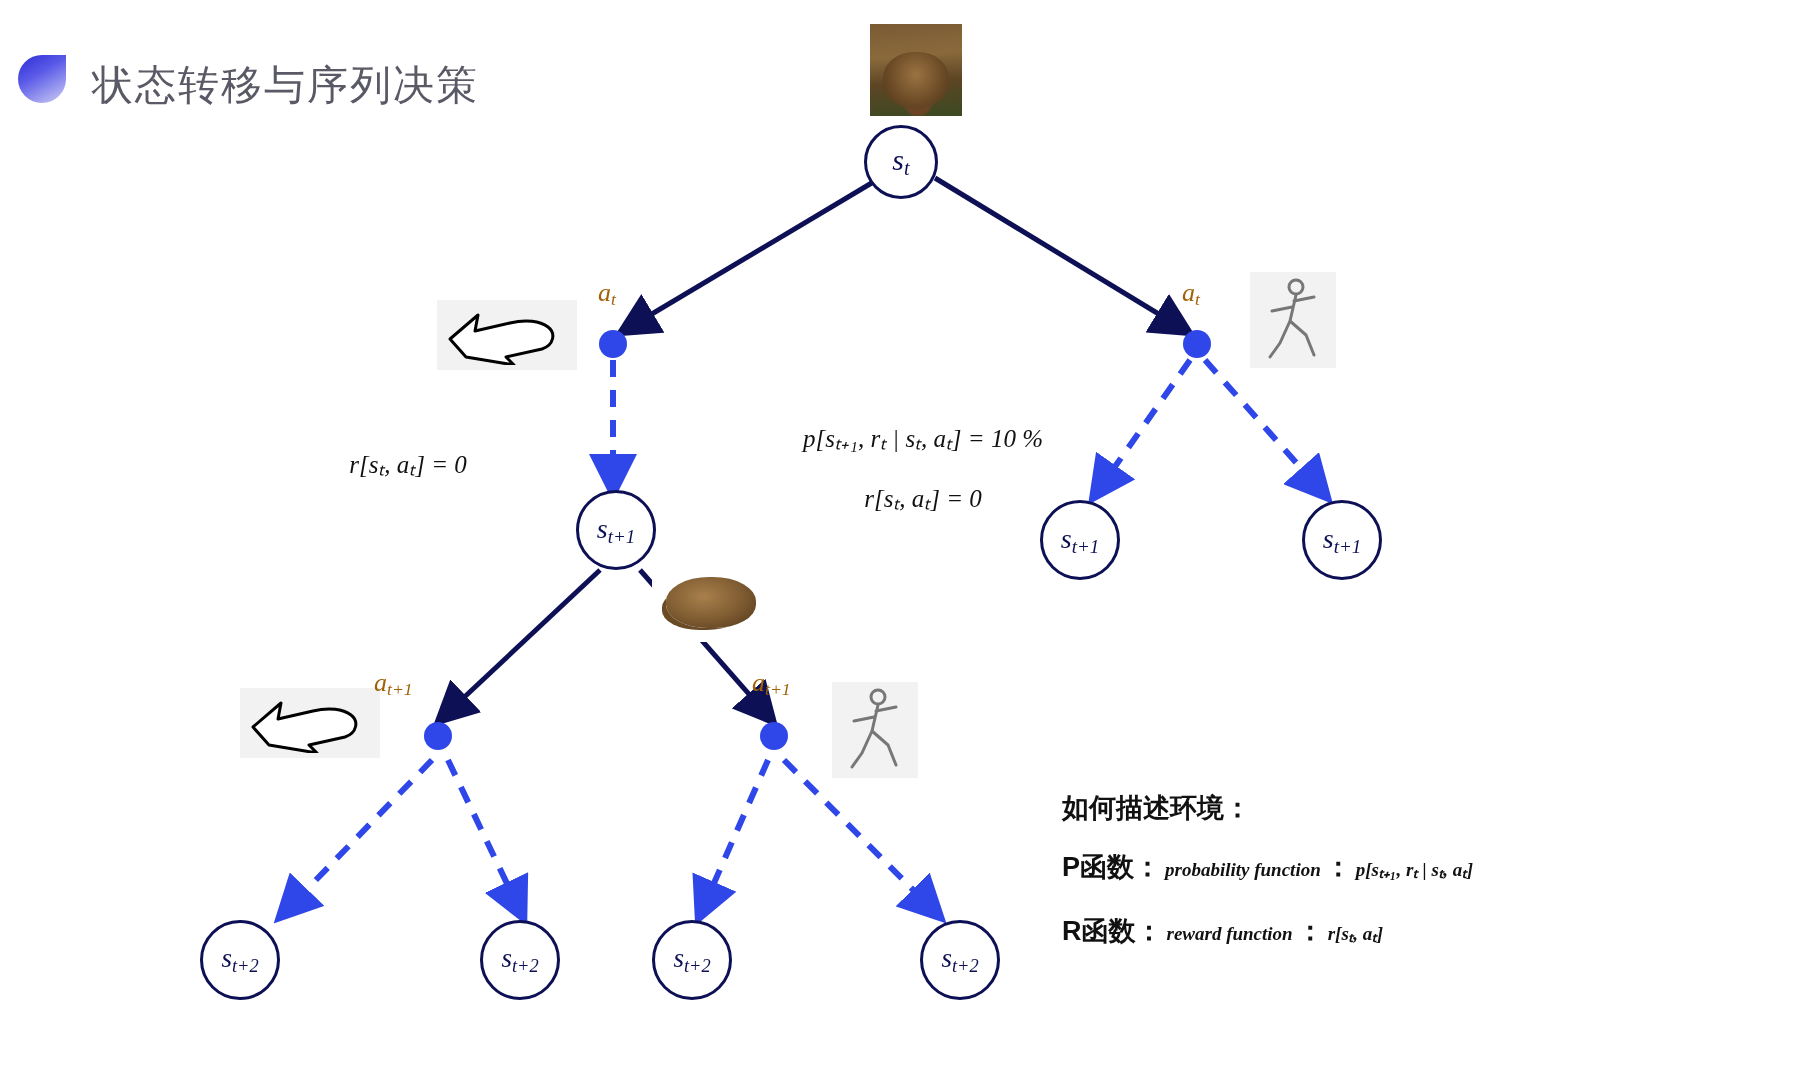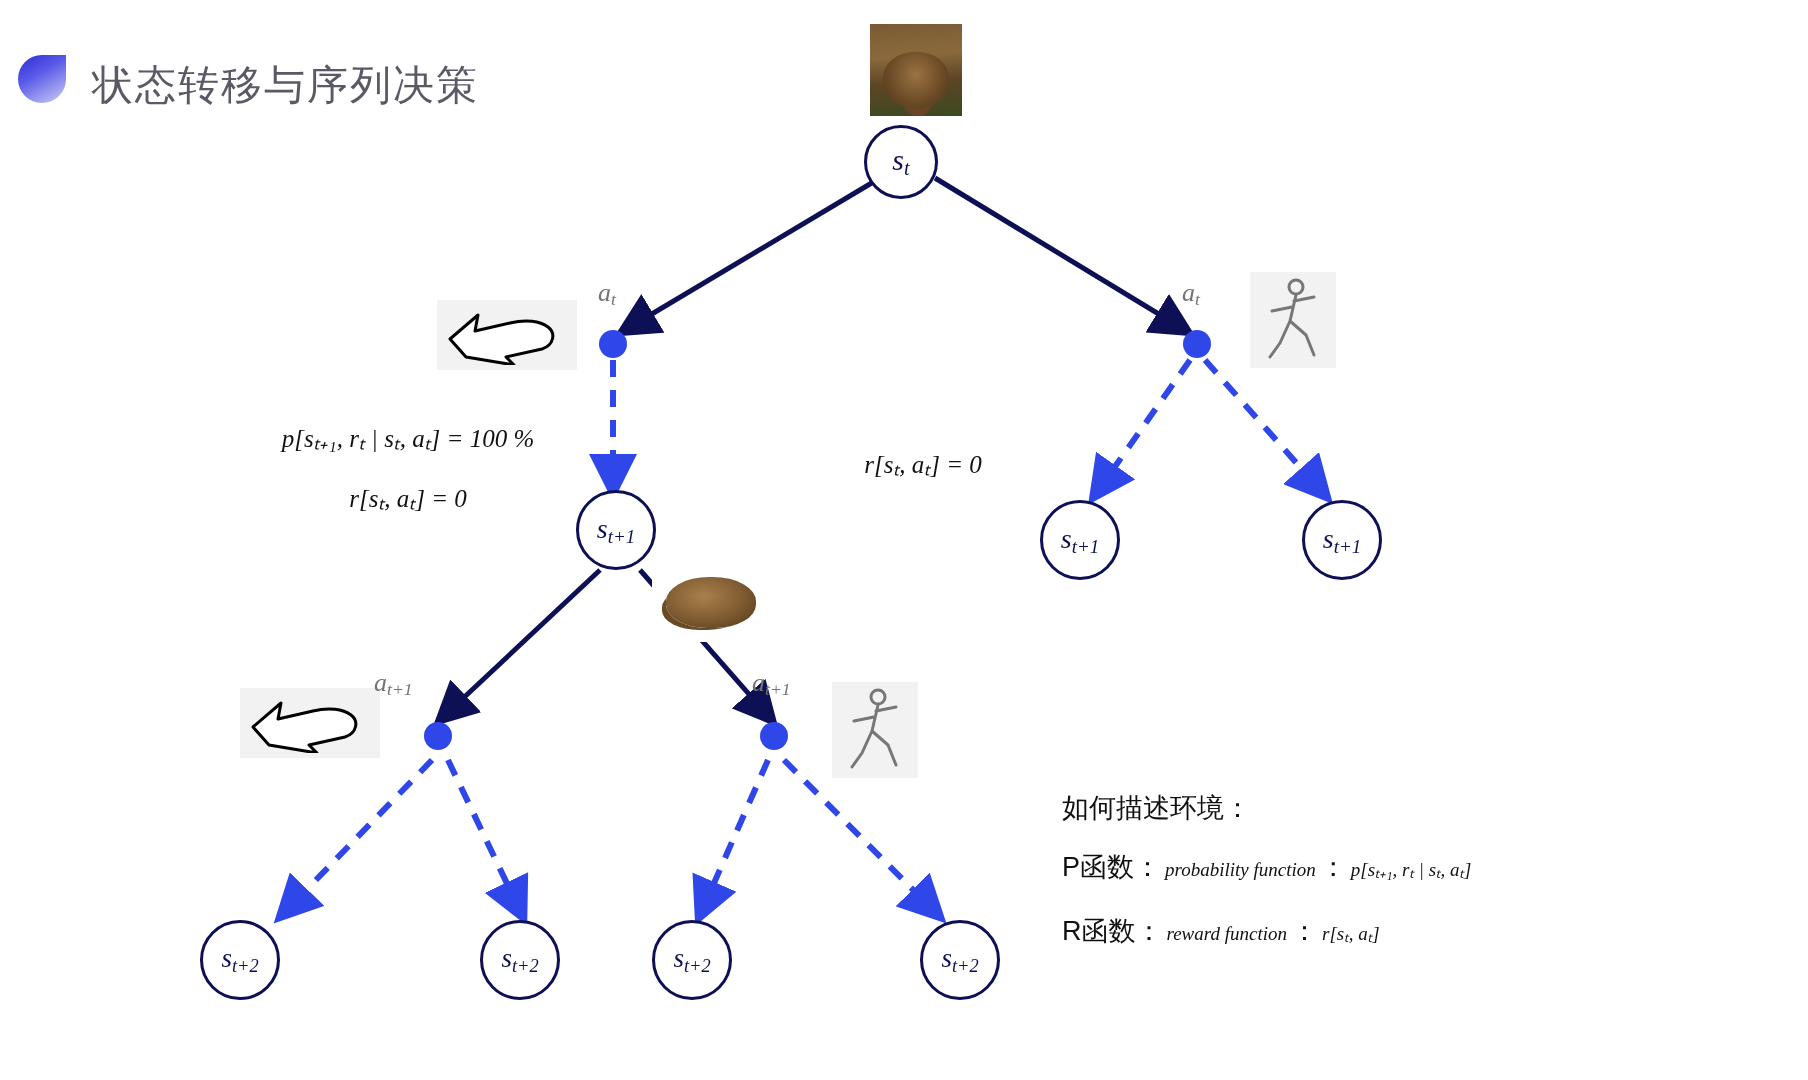--- a/index.html
+++ b/index.html
@@ -71,40 +71,41 @@
     position: absolute;
     width: 28px;
     height: 28px;
     border-radius: 50%;
     background: #2f46e8;
   }
   .action-label {
     position: absolute;
     font-family: "Liberation Serif", serif;
     font-style: italic;
-    color: #737373;
+    color: #a16207;
     font-size: 26px;
     white-space: nowrap;
   }
   
   .math {
     position: absolute;
     font-family: "Liberation Serif", serif;
     font-style: italic;
     color: #111111;
     font-size: 25px;
     white-space: nowrap;
   }
   .math.center { text-align: center; }
   
   .legend {
     position: absolute;
     left: 1062px;
     top: 790px;
     color: #111111;
+    font-weight: bold;
   }
   .legend .row {
     display: flex;
     align-items: baseline;
     margin-bottom: 22px;
     white-space: nowrap;
   }
   .legend .cn {
     font-family: "Liberation Sans", sans-serif;
     font-size: 27px;
@@ -232,25 +233,25 @@
     <span>a</span><span class="sub">t</span>
   </div>
   <div class="action-label" style="left:1182px; top:278px;">
     <span>a</span><span class="sub">t</span>
   </div>
 
   <div class="action-node" style="left:599px; top:330px;"></div>
   <div class="action-node" style="left:1183px; top:330px;"></div>
 
   <div class="math center" style="left:228px; top:420px; width:360px;">
-    <div>p[sₜ₊₁, rₜ | sₜ, aₜ] = 100 %</div>
     <div style="margin-top:26px;">r[sₜ, aₜ] = 0</div>
   </div>
 
   <div class="math center" style="left:748px; top:420px; width:350px;">
+    <div>p[sₜ₊₁, rₜ | sₜ, aₜ] = 10 %</div>
     <div style="margin-top:26px;">r[sₜ, aₜ] = 0</div>
   </div>
 
 
   <div class="state-node" style="left:576px; top:490px; width:80px; height:80px;">
     <span class="lbl" style="font-size:28px;">
       <span>s</span><span class="sub">t+1</span>
     </span>
   </div>
   <div class="state-node" style="left:1040px; top:500px; width:80px; height:80px;">

